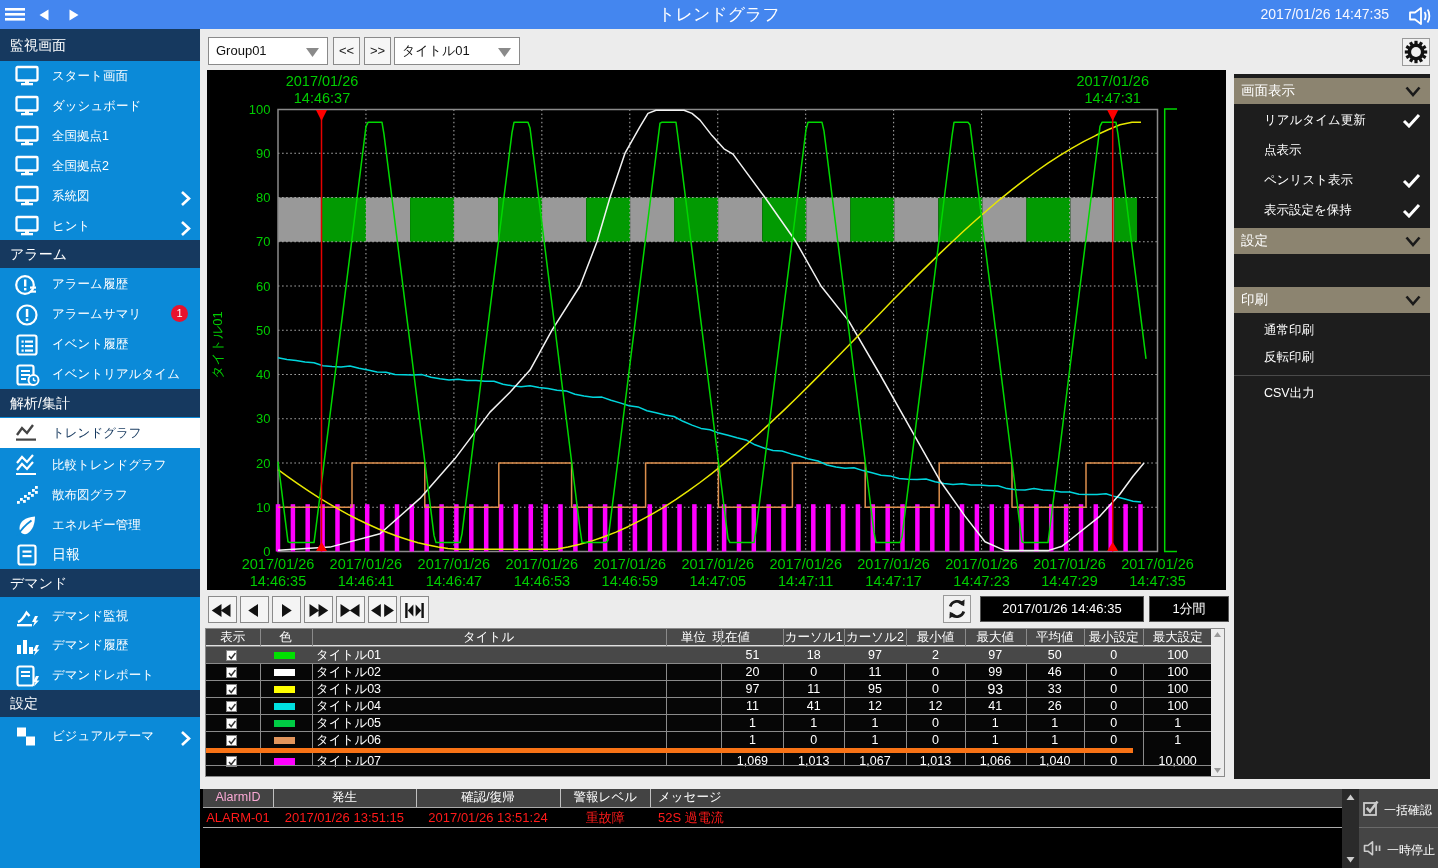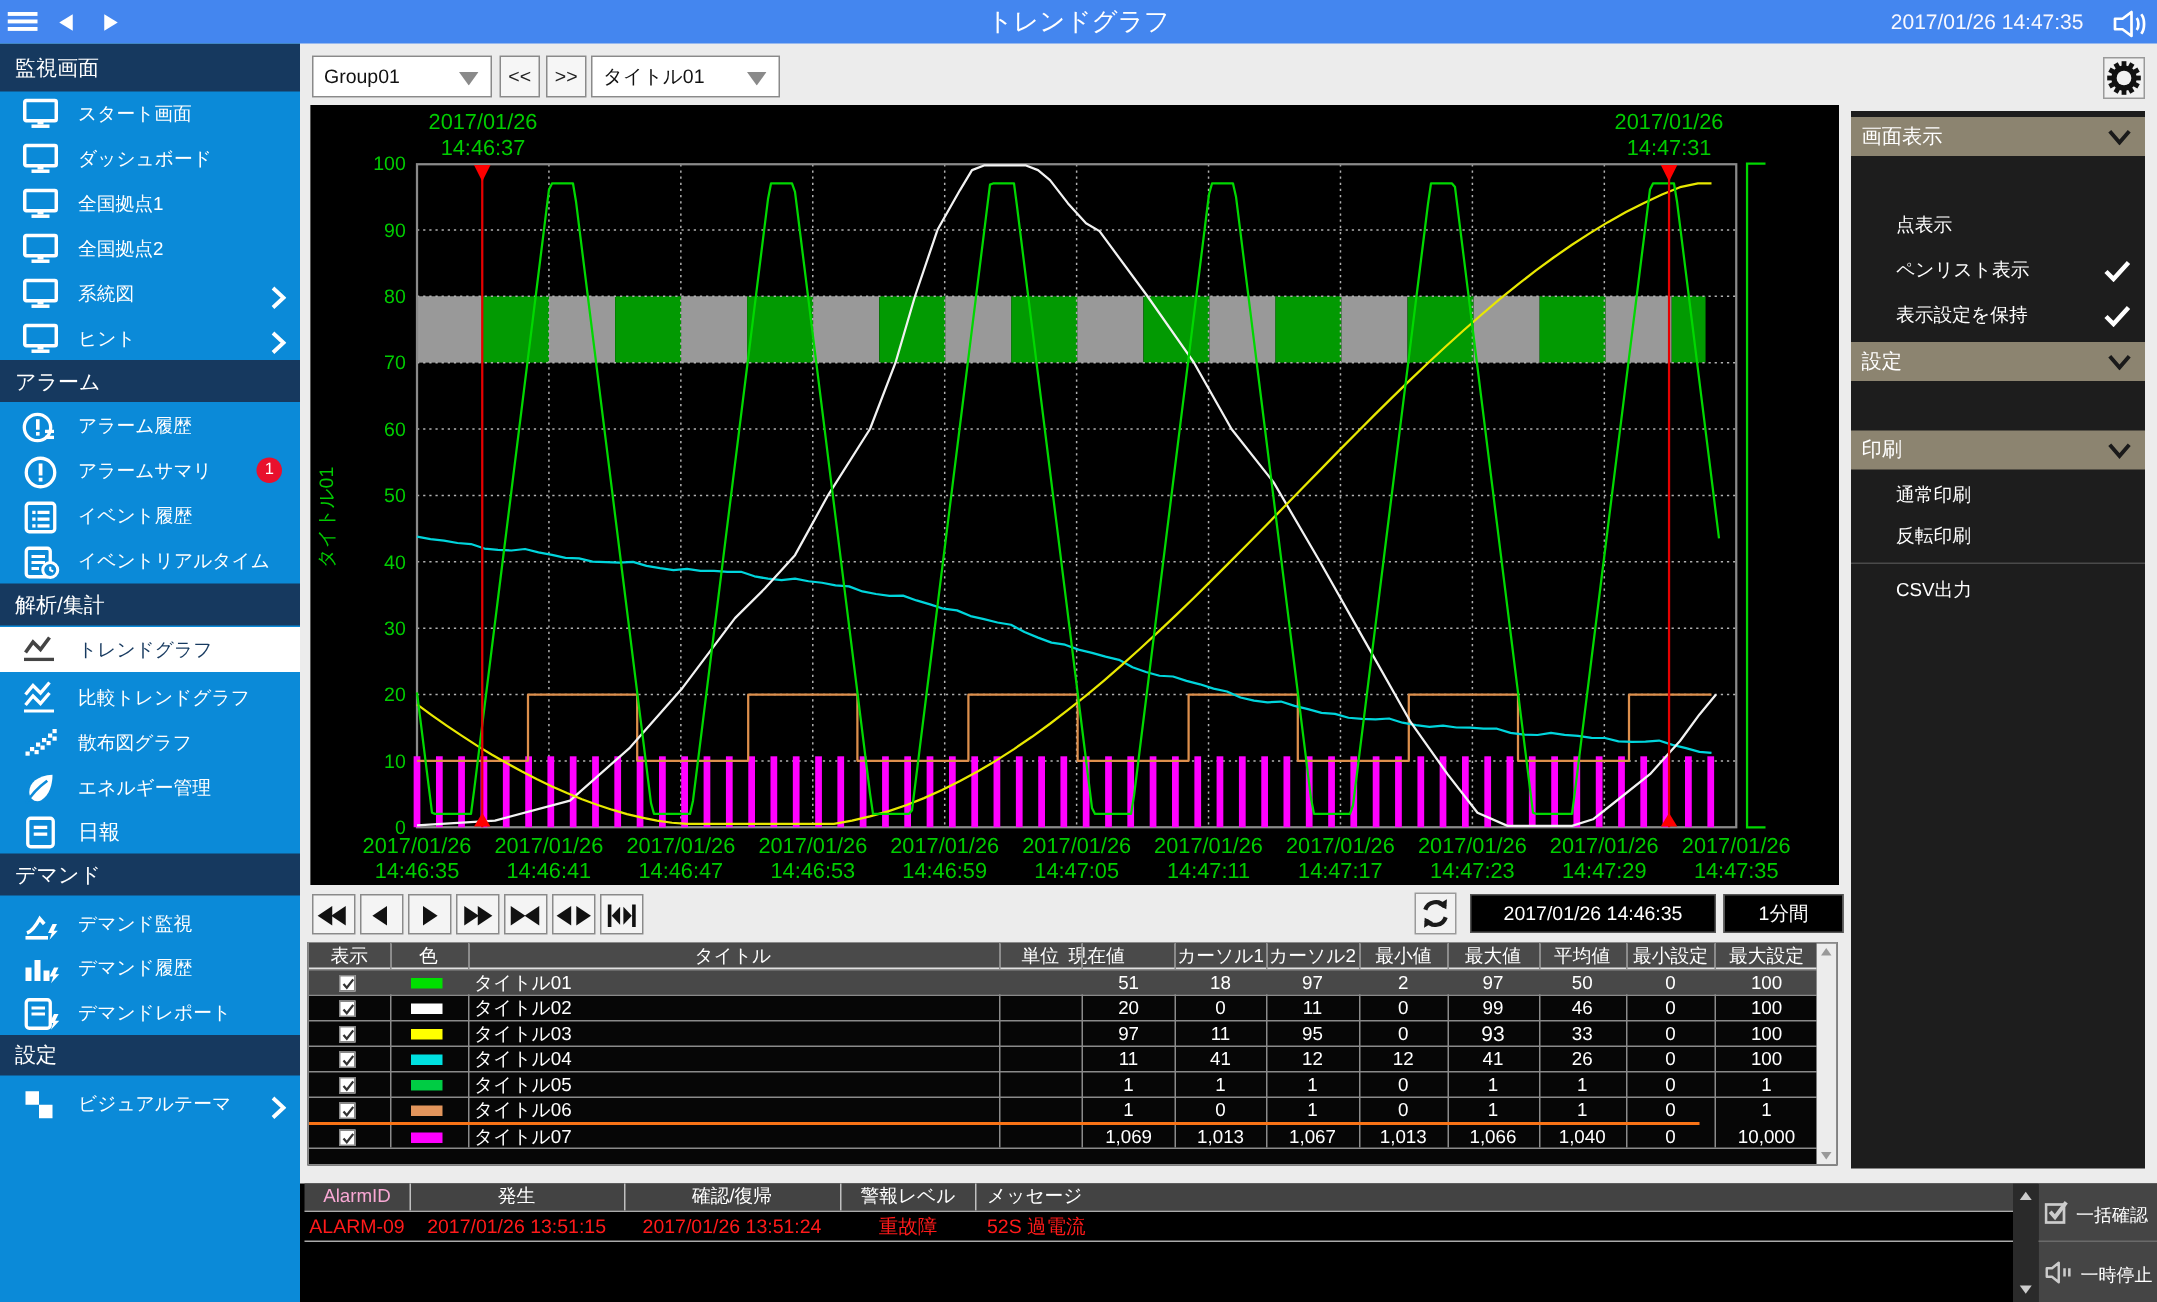--- a/index.html
+++ b/index.html
@@ -579,21 +579,21 @@
       <div style="position:absolute;left:110px;top:0;color:#fff;font-size:12.5px;line-height:16px">タイトル06</div>
       <div style="position:absolute;left:506.4px;top:0;width:80px;color:#fff;font-size:12.5px;line-height:16px;text-align:center">1</div>
       <div style="position:absolute;left:567.7px;top:0;width:80px;color:#fff;font-size:12.5px;line-height:16px;text-align:center">0</div>
       <div style="position:absolute;left:629.0px;top:0;width:80px;color:#fff;font-size:12.5px;line-height:16px;text-align:center">1</div>
       <div style="position:absolute;left:689.5px;top:0;width:80px;color:#fff;font-size:12.5px;line-height:16px;text-align:center">0</div>
       <div style="position:absolute;left:749.3px;top:0;width:80px;color:#fff;font-size:12.5px;line-height:16px;text-align:center">1</div>
       <div style="position:absolute;left:808.8px;top:0;width:80px;color:#fff;font-size:12.5px;line-height:16px;text-align:center">1</div>
       <div style="position:absolute;left:867.7px;top:0;width:80px;color:#fff;font-size:12.5px;line-height:16px;text-align:center">0</div>
       <div style="position:absolute;left:931.7px;top:0;width:80px;color:#fff;font-size:12.5px;line-height:16px;text-align:center">1</div>
     </div>
-    <div style="position:absolute;left:0;top:119px;width:927px;height:17px;background:transparent;border-top:2px solid #f97316;box-sizing:border-box">
+    <div style="position:absolute;left:0;top:119px;width:927px;height:17px;background:transparent;border-top:5px solid #f97316;box-sizing:border-box">
       <div style="position:absolute;left:20px;top:3px;width:11px;height:11px;background:#fff;border:1px solid #888;box-sizing:border-box;overflow:hidden">
         <svg width="11" height="11" viewBox="0 0 11 11" style="display:block">
           <polyline points="2,5 4.2,7.5 8.5,2" fill="none" stroke="#333" stroke-width="1.5"></polyline>
         </svg>
       </div>
       <div style="position:absolute;left:68px;top:5px;width:21px;height:7px;background:#ff00ff"></div>
       <div style="position:absolute;left:110px;top:0;color:#fff;font-size:12.5px;line-height:16px">タイトル07</div>
       <div style="position:absolute;left:506.4px;top:0;width:80px;color:#fff;font-size:12.5px;line-height:16px;text-align:center">1,069</div>
       <div style="position:absolute;left:567.7px;top:0;width:80px;color:#fff;font-size:12.5px;line-height:16px;text-align:center">1,013</div>
       <div style="position:absolute;left:629.0px;top:0;width:80px;color:#fff;font-size:12.5px;line-height:16px;text-align:center">1,067</div>
@@ -606,20 +606,26 @@
     <div style="position:absolute;left:0;top:136px;width:1005px;height:1px;background:#8a8a8a"></div>
     <div style="position:absolute;left:1005px;top:0;width:13px;height:147px;background:#ececec"><svg width="13" height="147" viewBox="0 0 13 147">
         <path d="M 3 8 L 10 8 L 6.5 3 Z" fill="#999"></path>
         <path d="M 3 139 L 10 139 L 6.5 144 Z" fill="#999"></path>
       </svg></div>
   </div>
 <div style="position:absolute;left:1234px;top:74px;width:196px;height:705px;background:#1d1d1d">
     <div style="position:absolute;left:0;top:4px;width:196px;height:26px;background:#8c8470;color:#fff;font-size:13.5px;line-height:26px;padding-left:7px;box-sizing:border-box">画面表示<svg width="16" height="11" viewBox="0 0 16 11" style="position:absolute;right:9px;top:8px">
         <polyline points="1.5,1.5 8,9 14.5,1.5" fill="none" stroke="#1a1a1a" stroke-width="2.6"></polyline>
       </svg></div>
+    <div style="position:absolute;left:0;top:31px;width:196px;height:30px;color:#fff;font-size:12.5px;line-height:30px">
+      <span style="position:absolute;left:30px;white-space:nowrap">リアルタイム更新</span>
+      <svg width="19" height="15" viewBox="0 0 19 15" style="position:absolute;right:9px;top:8px">
+        <polyline points="2,8 7,13 17,2" fill="none" stroke="#fff" stroke-width="3"></polyline>
+      </svg>
+    </div>
     <div style="position:absolute;left:0;top:61px;width:196px;height:30px;color:#fff;font-size:12.5px;line-height:30px">
       <span style="position:absolute;left:30px;white-space:nowrap">点表示</span>
     </div>
     <div style="position:absolute;left:0;top:91px;width:196px;height:30px;color:#fff;font-size:12.5px;line-height:30px">
       <span style="position:absolute;left:30px;white-space:nowrap">ペンリスト表示</span>
       <svg width="19" height="15" viewBox="0 0 19 15" style="position:absolute;right:9px;top:8px">
         <polyline points="2,8 7,13 17,2" fill="none" stroke="#fff" stroke-width="3"></polyline>
       </svg>
     </div>
     <div style="position:absolute;left:0;top:121px;width:196px;height:30px;color:#fff;font-size:12.5px;line-height:30px">
@@ -650,21 +656,21 @@
     <div style="position:absolute;left:-32.0px;top:0;width:140px;height:17.5px;color:#f9a8d4;font-size:12.5px;line-height:17px;text-align:center">AlarmID</div>
     <div style="position:absolute;left:74.4px;top:0;width:140px;height:17.5px;color:#fff;font-size:12.5px;line-height:17px;text-align:center">発生</div>
     <div style="position:absolute;left:218.0px;top:0;width:140px;height:17.5px;color:#fff;font-size:12.5px;line-height:17px;text-align:center">確認/復帰</div>
     <div style="position:absolute;left:335.3px;top:0;width:140px;height:17.5px;color:#fff;font-size:12.5px;line-height:17px;text-align:center">警報レベル</div>
     <div style="position:absolute;left:458px;top:0;color:#fff;font-size:12.5px;line-height:17px">メッセージ</div>
     <div style="position:absolute;left:73.0px;top:0;width:1px;height:17.5px;background:#c0c0c0"></div>
     <div style="position:absolute;left:215.7px;top:0;width:1px;height:17.5px;background:#c0c0c0"></div>
     <div style="position:absolute;left:360.3px;top:0;width:1px;height:17.5px;background:#c0c0c0"></div>
     <div style="position:absolute;left:450.3px;top:0;width:1px;height:17.5px;background:#c0c0c0"></div>
     <div style="position:absolute;left:3px;top:17.5px;width:1138.5px;height:21px;border-top:1px solid #aaa;border-bottom:1px solid #aaa;box-sizing:border-box"></div>
-    <div style="position:absolute;left:-42.0px;top:18.5px;width:160px;color:#ff1a1a;font-size:13px;line-height:19px;text-align:center">ALARM-09</div>
+    <div style="position:absolute;left:-42.0px;top:18.5px;width:160px;color:#ff1a1a;font-size:13px;line-height:19px;text-align:center">ALARM-01</div>
     <div style="position:absolute;left:64.4px;top:18.5px;width:160px;color:#ff1a1a;font-size:13px;line-height:19px;text-align:center">2017/01/26 13:51:15</div>
     <div style="position:absolute;left:208.0px;top:18.5px;width:160px;color:#ff1a1a;font-size:13px;line-height:19px;text-align:center">2017/01/26 13:51:24</div>
     <div style="position:absolute;left:325.3px;top:18.5px;width:160px;color:#ff1a1a;font-size:13px;line-height:19px;text-align:center">重故障</div>
     <div style="position:absolute;left:458px;top:18.5px;color:#ff1a1a;font-size:13px;line-height:19px">52S 過電流</div>
     <div style="position:absolute;left:1141.5px;top:0;width:17px;height:79px;background:#2a2a2a"><svg width="17" height="79" viewBox="0 0 17 79">
         <path d="M 4.5 11 L 12.5 11 L 8.5 5.5 Z" fill="#ccc"></path>
         <path d="M 4.5 68 L 12.5 68 L 8.5 73.5 Z" fill="#ccc"></path>
       </svg></div>
     <div style="position:absolute;left:1158.5px;top:0;width:79.5px;height:79px;background:#454545">
       <div style="position:absolute;left:0;top:37.5px;width:79.5px;height:1px;background:#6a6a6a"></div>

